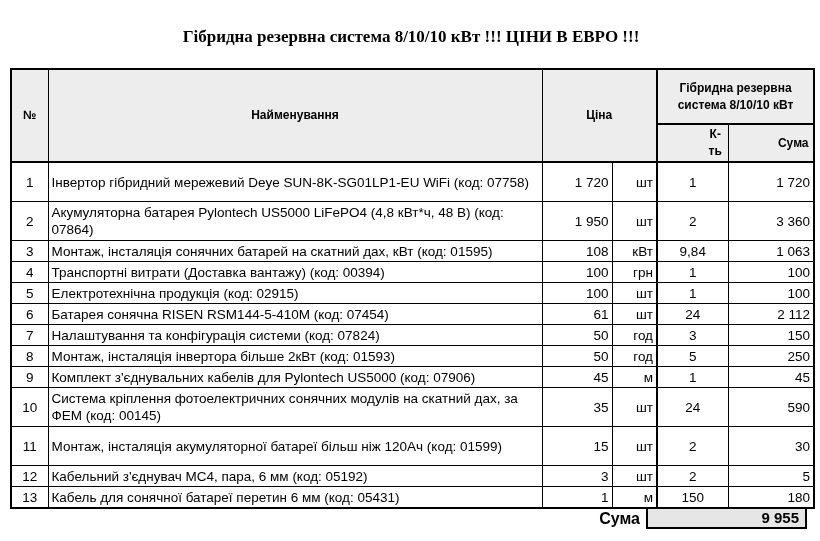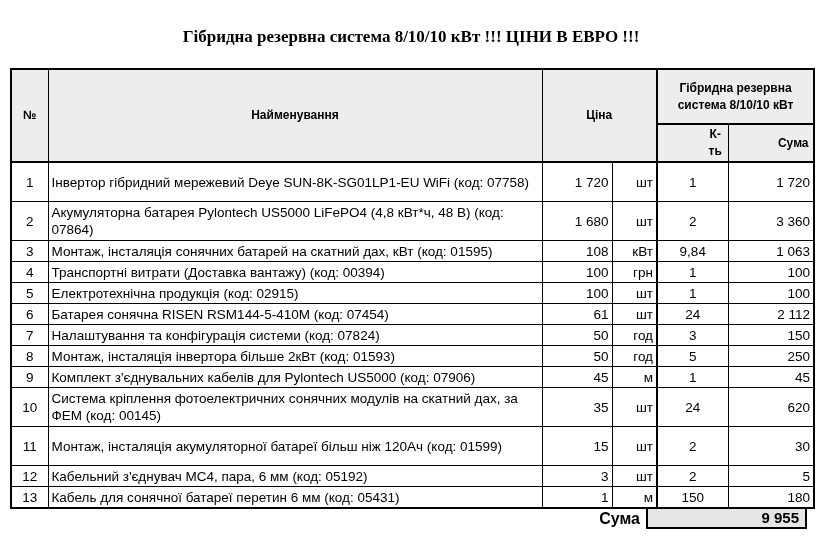--- a/index.html
+++ b/index.html
@@ -138,21 +138,21 @@
         <td class="c-num">1</td>
         <td class="c-name">Інвертор гібридний мережевий Deye SUN-8K-SG01LP1-EU WiFi (код: 07758)</td>
         <td class="c-price">1 720</td>
         <td class="c-unit">шт</td>
         <td class="c-qty thickL">1</td>
         <td class="c-sum">1 720</td>
       </tr>
       <tr class="h2">
         <td class="c-num">2</td>
         <td class="c-name">Акумуляторна батарея Pylontech US5000  LiFePO4 (4,8 кВт*ч, 48 В) (код: 07864)</td>
-        <td class="c-price">1 680</td>
+        <td class="c-price">1 950</td>
         <td class="c-unit">шт</td>
         <td class="c-qty thickL">2</td>
         <td class="c-sum">3 360</td>
       </tr>
       <tr class="h1">
         <td class="c-num">3</td>
         <td class="c-name">Монтаж, інсталяція сонячних батарей на скатний дах, кВт (код: 01595)</td>
         <td class="c-price">108</td>
         <td class="c-unit">кВт</td>
         <td class="c-qty thickL">9,84</td>
@@ -205,21 +205,21 @@
         <td class="c-unit">м</td>
         <td class="c-qty thickL">1</td>
         <td class="c-sum">45</td>
       </tr>
       <tr class="h2">
         <td class="c-num">10</td>
         <td class="c-name">Система кріплення фотоелектричних сонячних модулів на скатний дах, за ФЕМ (код: 00145)</td>
         <td class="c-price">35</td>
         <td class="c-unit">шт</td>
         <td class="c-qty thickL">24</td>
-        <td class="c-sum">620</td>
+        <td class="c-sum">590</td>
       </tr>
       <tr class="h2">
         <td class="c-num">11</td>
         <td class="c-name">Монтаж, інсталяція акумуляторної батареї більш ніж 120Ач (код: 01599)</td>
         <td class="c-price">15</td>
         <td class="c-unit">шт</td>
         <td class="c-qty thickL">2</td>
         <td class="c-sum">30</td>
       </tr>
       <tr class="h1">

